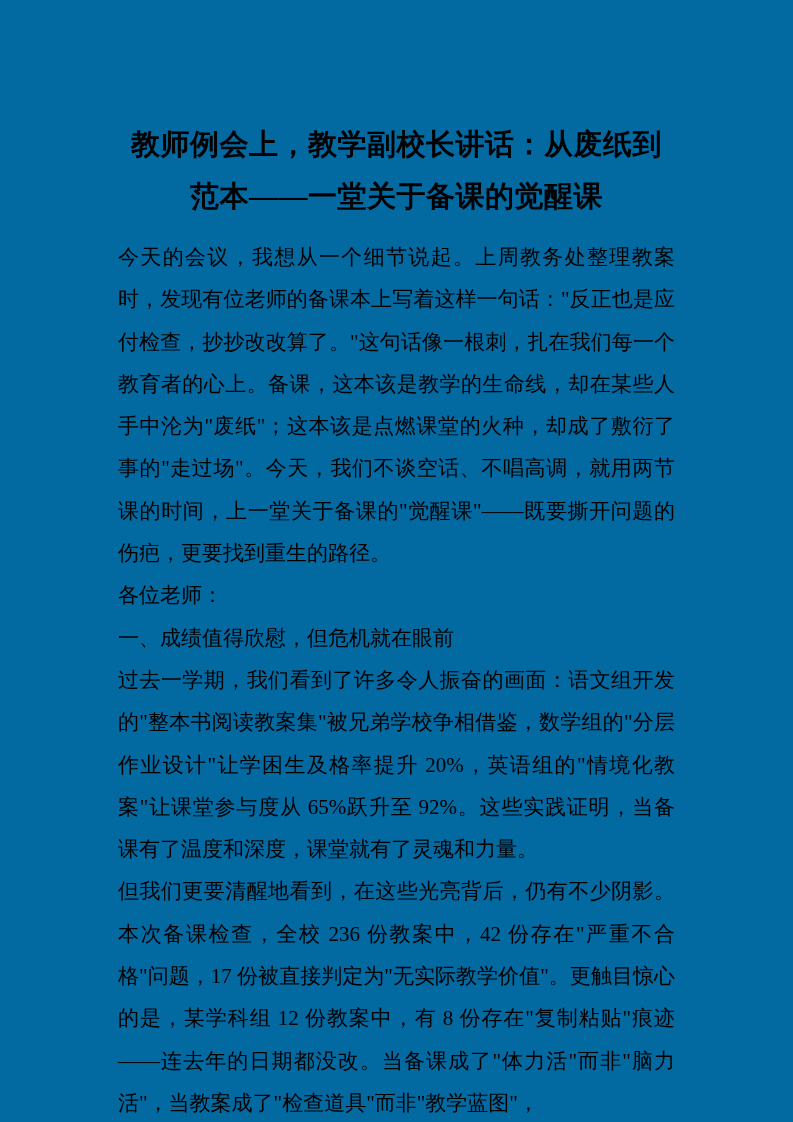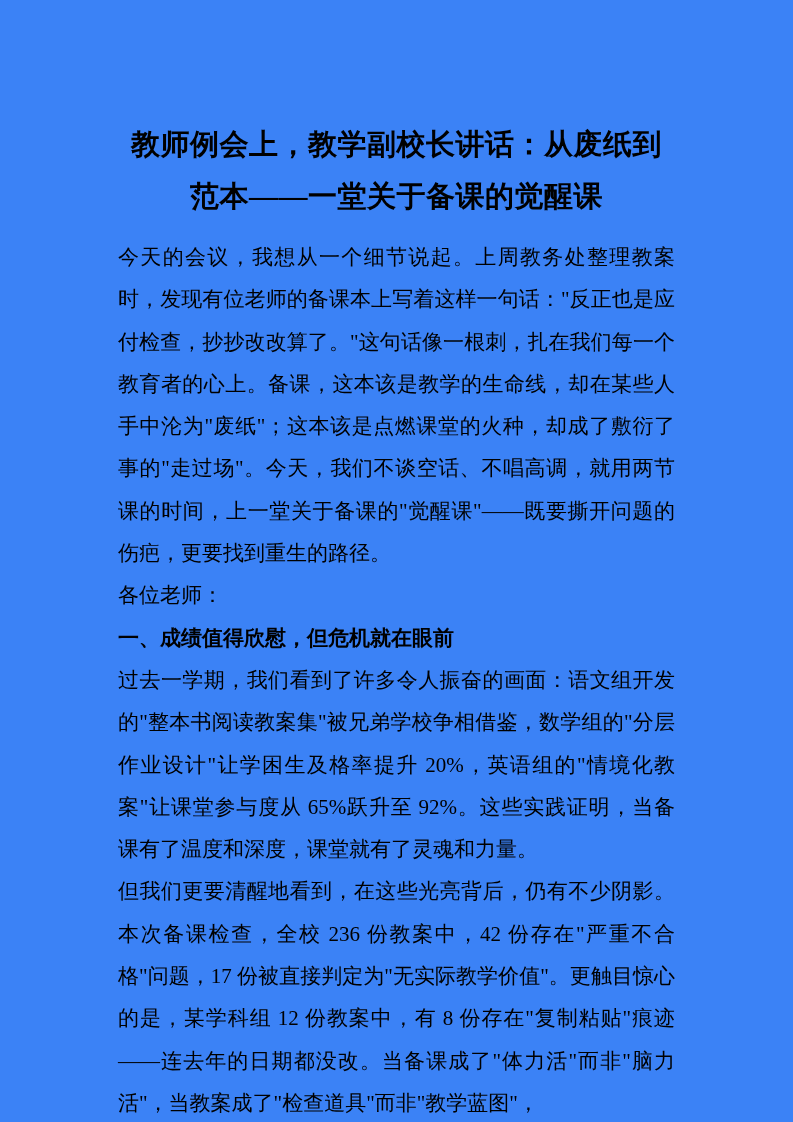--- a/index.html
+++ b/index.html
@@ -5,21 +5,21 @@
   html, body {
     margin: 0;
     padding: 0;
     background: #ffffff;
   }
   .page {
     position: relative;
     width: 793px;
     height: 1122px;
     margin: 0 auto;
-    background: #3b82f6;
+    background: #0369a1;
     box-sizing: border-box;
     padding: 118px 118px 0 118px;
     overflow: hidden;
     font-family: "Liberation Serif", "DejaVu Serif", serif;
     color: #000000;
   }
   .doc-title {
     margin: 0 0 14px 0;
     font-size: 29px;
     line-height: 52px;
@@ -31,21 +31,21 @@
     margin: 0;
     font-size: 21px;
     line-height: 42.3px;
     text-align: justify;
     text-justify: inter-ideograph;
   }
   .salutation {
     text-align: left;
   }
   .section-heading {
-    font-weight: 700; 
+    font-weight: 400; 
   }
 </style>
 </head>
 <body>
 
 <div class="page">
   <h1 class="doc-title">教师例会上，教学副校长讲话：从废纸到范本——一堂关于备课的觉醒课</h1>
 
   <p class="para">今天的会议，我想从一个细节说起。上周教务处整理教案时，发现有位老师的备课本上写着这样一句话："反正也是应付检查，抄抄改改算了。"这句话像一根刺，扎在我们每一个教育者的心上。备课，这本该是教学的生命线，却在某些人手中沦为"废纸"；这本该是点燃课堂的火种，却成了敷衍了事的"走过场"。今天，我们不谈空话、不唱高调，就用两节课的时间，上一堂关于备课的"觉醒课"——既要撕开问题的伤疤，更要找到重生的路径。</p>
 

